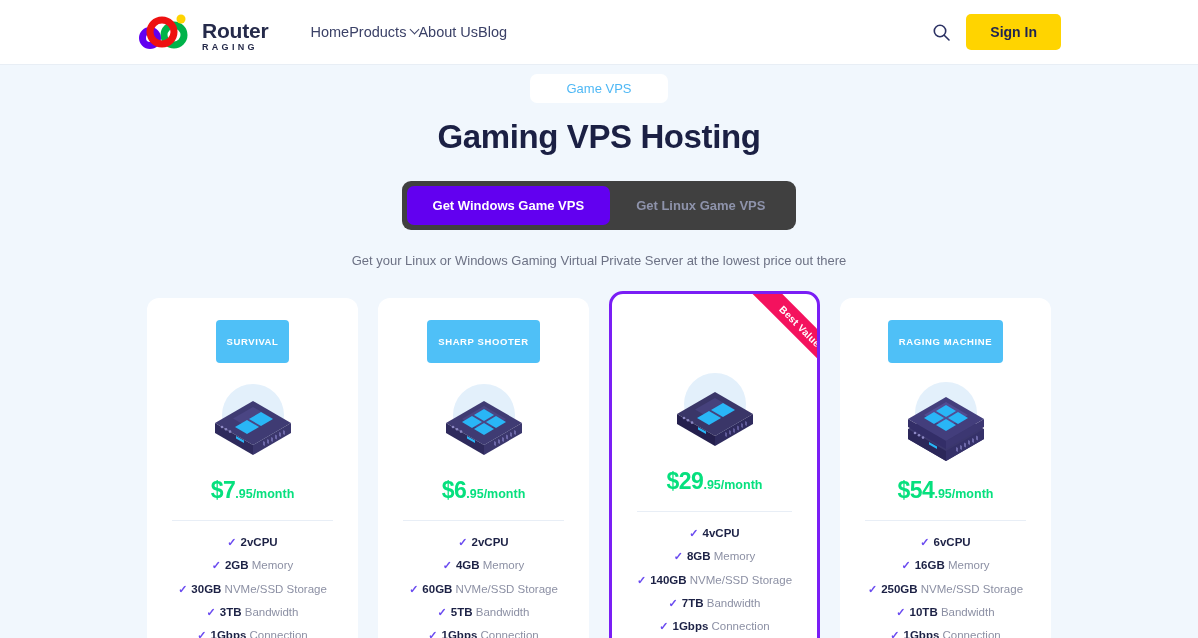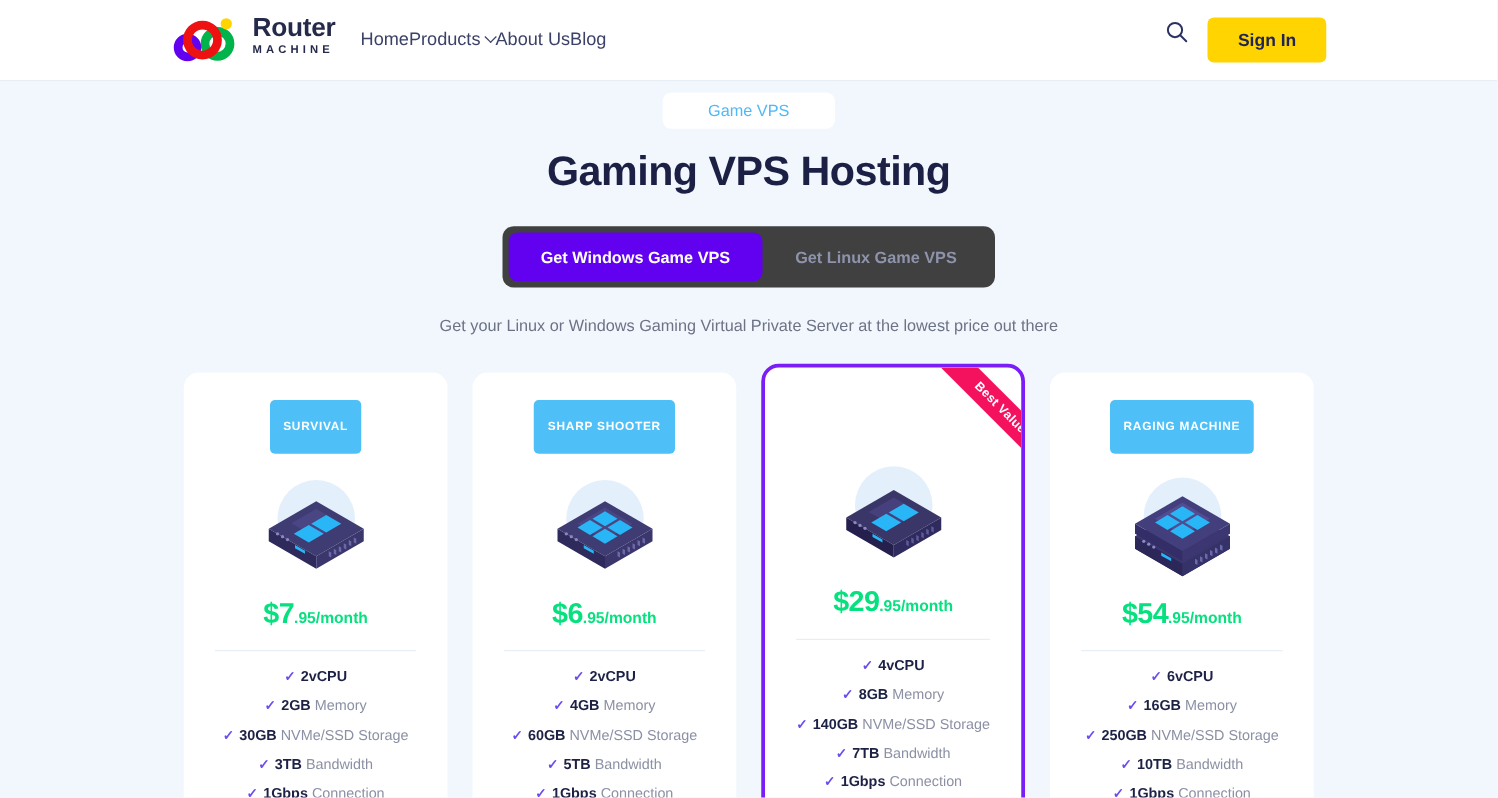--- a/index.html
+++ b/index.html
@@ -16,23 +16,23 @@
     height: 65px;
     background: #ffffff;
     display: flex;
     align-items: center;
     padding: 0 137px 0 137px;
     border-bottom: 1px solid #e8eef5;
     position: relative;
   }
   .logo-wrap {
     display: flex;
-    align-items: flex-start;
+    align-items: flex-end;
     gap: 9px;
-    margin-right: 20px;
+    margin-right: 42px;
   }
   .logo-mark { width: 56px; height: 40px; flex: none; display:block; }
   .logo-text { line-height: 1; }
   .logo-title {
     font-size: 21px;
     font-weight: bold;
     color: #252a4a;
     letter-spacing: -0.2px;
     display: block;
   }
@@ -61,20 +61,21 @@
   .caret {
     display: inline-block;
     width: 7px; height: 7px;
     border-right: 1.4px solid #3b4167;
     border-bottom: 1.4px solid #3b4167;
     transform: translateY(-3px) rotate(45deg);
   }
   .header-right {
     margin-left: auto;
     display: flex;
+    align-items: center;
     gap: 14px;
   }
   .search-btn {
     width: 22px; height: 22px;
     cursor: pointer;
     display: flex; align-items: center; justify-content: center;
     background: none; border: none;
   }
   .signin-btn {
     background: #ffd400;
@@ -269,21 +270,21 @@
 
   <div class="logo-wrap">
     <svg class="logo-mark" viewBox="0 0 56 40">
       <circle cx="37" cy="23" r="10" fill="none" stroke="#00b34a" stroke-width="7"></circle>
       <circle cx="13" cy="26" r="7.5" fill="none" stroke="#6200f0" stroke-width="7"></circle>
       <circle cx="25" cy="20" r="12" fill="none" stroke="#ee1111" stroke-width="7"></circle>
       <circle cx="44" cy="7" r="4.5" fill="#ffd400"></circle>
     </svg>
     <span class="logo-text">
       <span class="logo-title">Router</span>
-      <span class="logo-sub">MACHINE</span>
+      <span class="logo-sub">RAGING</span>
     </span>
   </div>
 
   <nav class="nav">
     <a class="nav-link" href="#">
       <span>Home</span>
     </a>
     <a class="nav-link" href="#">
       <span>Products</span>
       <i class="caret"></i>

